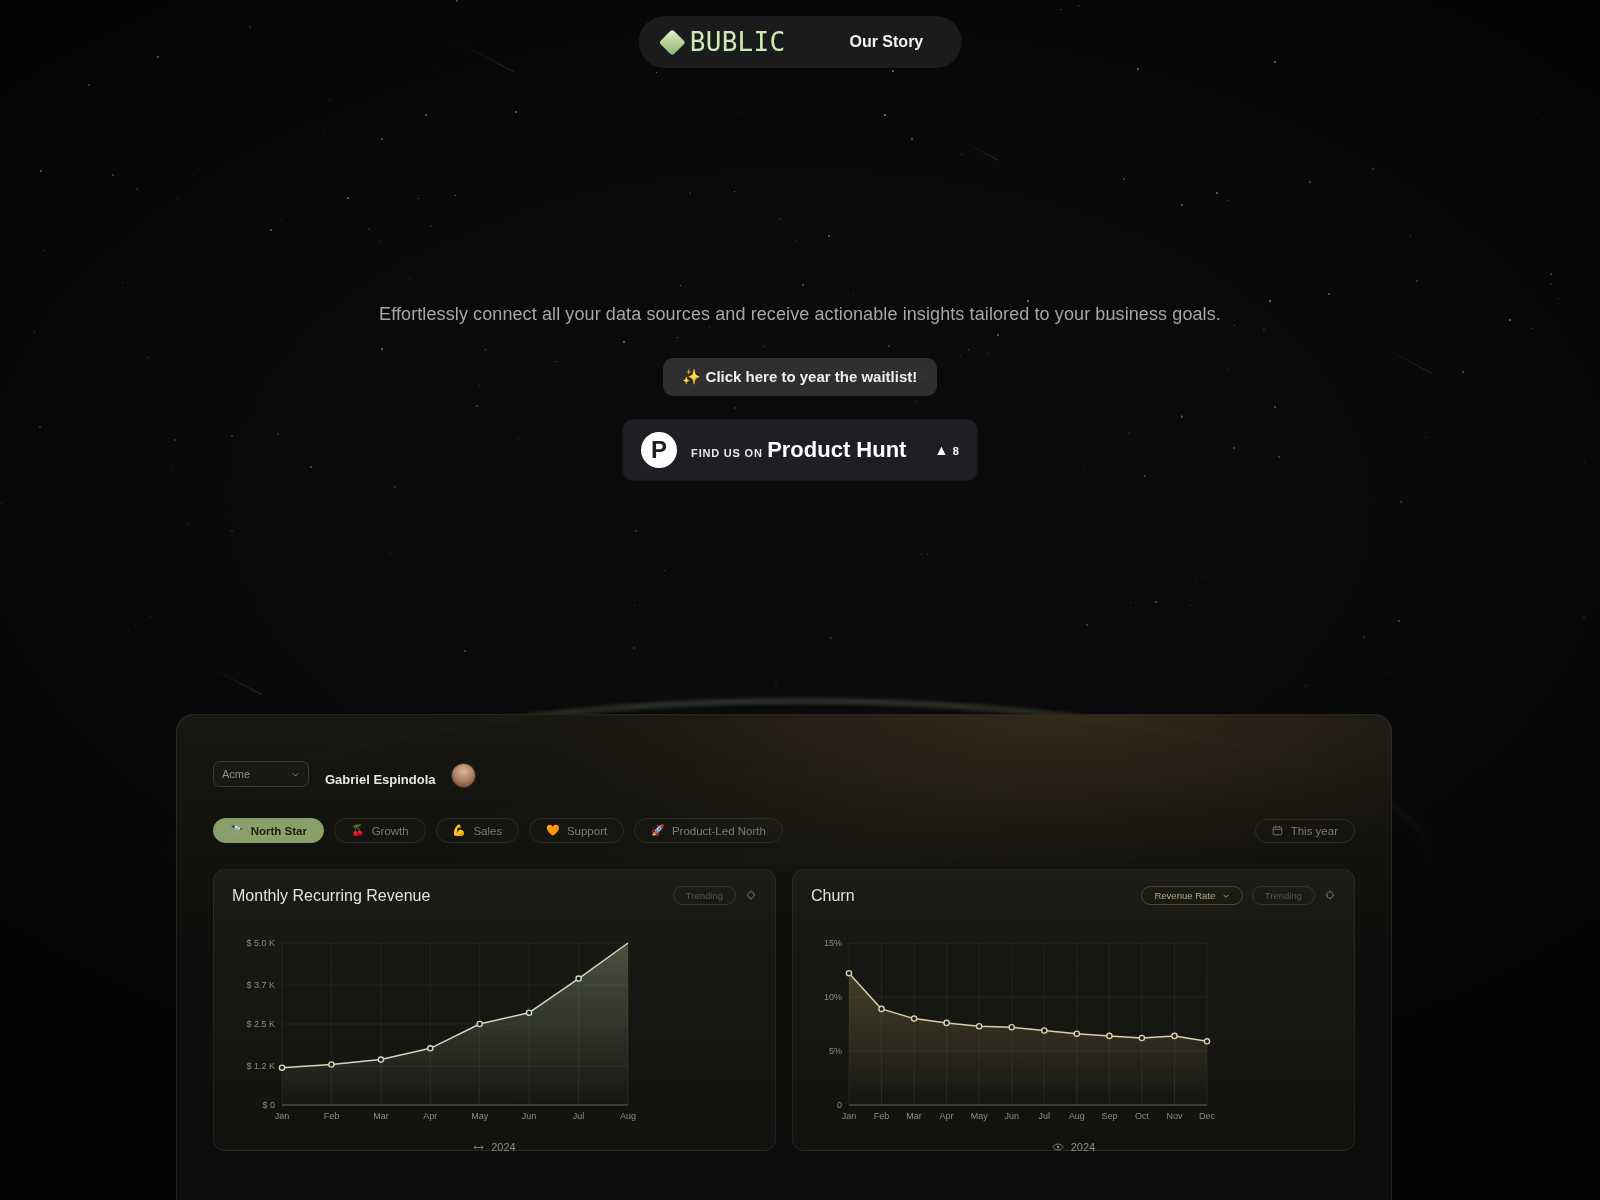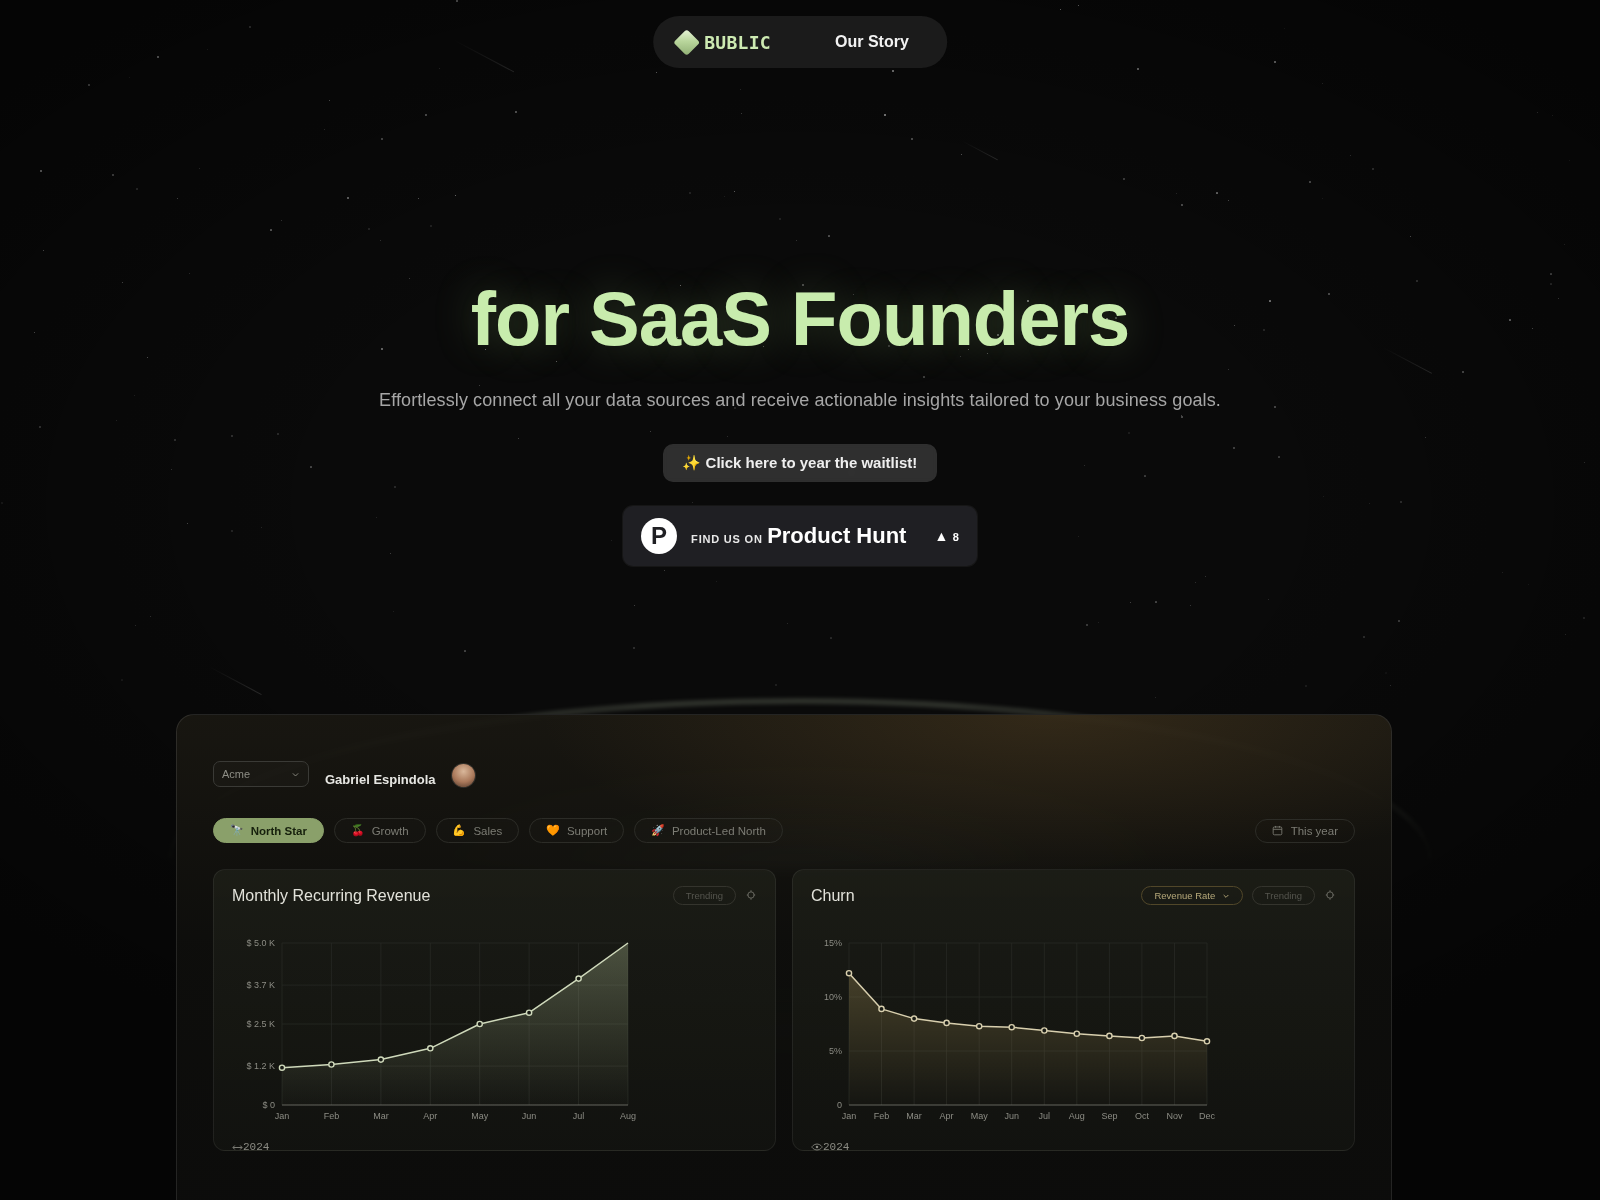--- a/index.html
+++ b/index.html
@@ -64,24 +64,24 @@
     z-index:20;
   }
   .brand { display:flex; align-items:center; gap:8px; padding-right:34px; }
   .diamond {
     width:19px; height:19px;
     background:linear-gradient(135deg,#e9f5da 0%,#b9d69c 45%,#8fae73 100%);
     transform:rotate(45deg);
     border-radius:3px;
   }
   .brand-name {
-    font-size:18px; letter-spacing:.3px;
+    font-size:26px; letter-spacing:.3px;
     color:#cdeab2;
     font-family:"DejaVu Sans Mono", monospace;
-    font-weight:700;
+    font-weight:400;
   }
   .nav-link {
     color:#f2f2f2; font-size:16px; font-weight:600;
     padding:12px 30px; border-radius:24px; text-decoration:none;
   }
 
   
   .hero { position:absolute; top:0; left:0; width:1600px; text-align:center; z-index:10; }
   .hero h1 {
     margin-top:190px;
@@ -214,22 +214,22 @@
   .mini-pill.bright { color:#b6a97a; border-color:#514729; }
   .plug { color:#6e6e66; }
 
   .plot { position:relative; margin-top:30px; height:196px; }
   .plot svg { display:block; }
   .ylab { fill:#8c8c84; font-size:9px; font-family:"Liberation Sans", sans-serif; }
   .xlab { fill:#8c8c84; font-size:9px; font-family:"Liberation Sans", sans-serif; text-anchor:middle; }
   .grid { stroke:#2a2b26; stroke-width:.7; }
   .axis { stroke:#6e6e66; stroke-width:.9; }
   .card-foot {
-    display:flex; align-items:center; 
-    color:#8c8c84; font-size:11px; margin-top:10px;font-family:Liberation Mono, monospace;
+    display:flex; align-items:center; justify-content:center; gap:7px;
+    color:#8c8c84; font-size:11px; margin-top:10px;
   }
 </style>
 </head>
 <body>
 
 <div class="bg-root">
   <div class="stars" id="stars">
       <div class="star" style="left:661px;top:317px;width:1.5px;height:1.5px;opacity:0.21"></div>
       <div class="star" style="left:692px;top:502px;width:0.9px;height:0.9px;opacity:0.20"></div>
       <div class="star" style="left:270px;top:229px;width:1.7px;height:1.7px;opacity:0.41"></div>
@@ -415,21 +415,20 @@
   <div class="brand">
     <div class="diamond"></div>
     <div class="brand-name">BUBLIC</div>
   </div>
   <a class="nav-link" href="#">Our Story</a>
 </div>
 
 <div class="hero">
   <h1>
     <br>
-    <span>for SaaS Founders</span>
   </h1>
   <div class="sub">Effortlessly connect all your data sources and receive actionable insights tailored to your business goals.</div>
   <div>
     <button class="waitlist">✨ Click here to year the waitlist!</button>
   </div>
   <div>
     <a class="ph-badge" href="#">
       <span class="ph-logo">P</span>
       <span class="ph-text">
         <span class="ph-small">FIND US ON</span>

